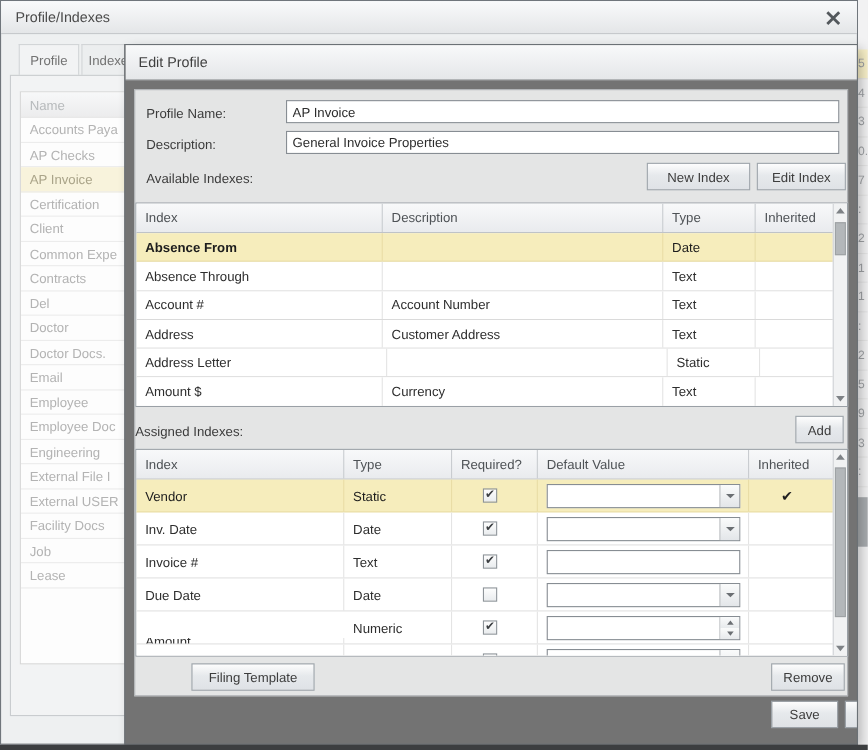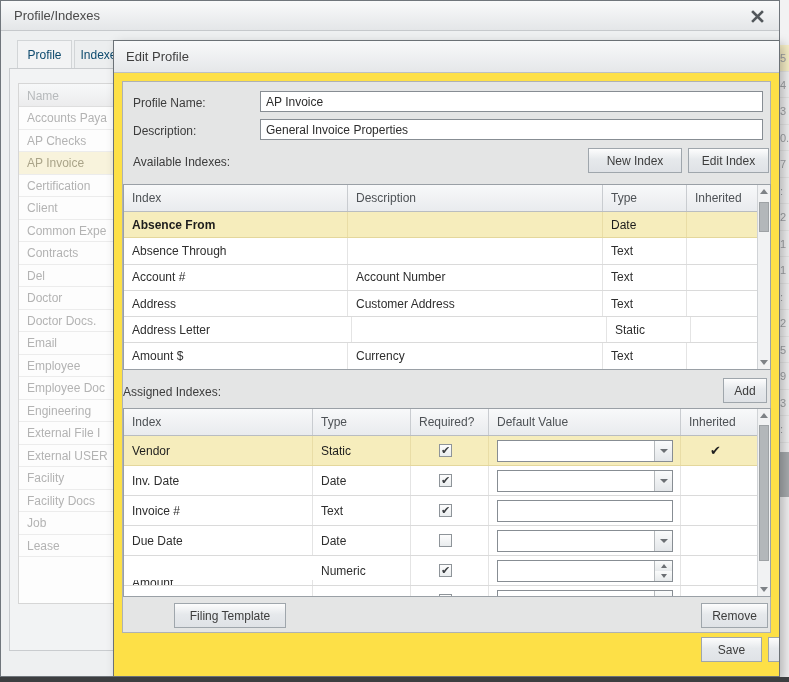--- a/index.html
+++ b/index.html
@@ -5,31 +5,31 @@
   html,body{margin:0;padding:0;}
   body{font-family:"Liberation Sans",sans-serif;background:#e8e8e8;}
   #stage{position:relative;width:789px;height:682px;overflow:hidden;background:#f2f2f3;font-size:12px;color:#333;}
 
   
   .main-window{position:absolute;left:0;top:0;width:778px;height:675px;border:1px solid #70767c;background:#eef0f1;}
   .mw-titlebar{position:absolute;left:0;top:0;right:0;height:29px;background:linear-gradient(#f9fafb,#e4e6e8);border-bottom:1px solid #c6c9cc;}
   .mw-title{position:absolute;left:13px;top:7px;font-size:13px;color:#4b4b4b;}
   .close-btn{position:absolute;right:12px;top:5px;width:20px;height:20px;cursor:pointer;display:flex;align-items:center;justify-content:center;}
 
-  .tab{position:absolute;top:39px;height:38px;box-sizing:border-box;border:1px solid #d2d5d7;border-bottom:none;background:#eceeef;color:#0c4a6e;font-size:12px;text-align:center;padding-top:7px;}
+  .tab{position:absolute;top:39px;height:38px;box-sizing:border-box;border:1px solid #d2d5d7;border-bottom:none;background:#eceeef;color:#737373;font-size:12px;text-align:center;padding-top:7px;}
   .tab.active{background:#f2f3f4;}
   .tab-page{position:absolute;left:8px;top:67px;width:770px;height:583px;border:1px solid #c9cccf;background:#f2f3f4;box-sizing:border-box;}
 
   .list-box{position:absolute;left:8px;top:14px;width:112px;height:519px;border:1px solid #d6d6d6;background:#fdfdfd;overflow:hidden;}
   .list-header{height:23px;box-sizing:border-box;background:linear-gradient(#f7f8f9,#ececed);border-bottom:1px solid #dedede;color:#b7babc;padding:5px 0 0 8px;}
   .list-item{height:22.5px;box-sizing:border-box;border-bottom:1px solid #ececec;color:#b3b3b3;padding:4px 0 0 8px;white-space:nowrap;overflow:hidden;}
   .list-item.sel{background:#f8f3dc;color:#aaa489;}
 
   
-  .dialog{position:absolute;left:113px;top:40px;width:665px;height:635px;border:1px solid #6b7176;background:#fde047;box-shadow:4px 4px 10px rgba(0,0,0,.25);overflow:hidden;}
+  .dialog{position:absolute;left:113px;top:40px;width:665px;height:635px;border:1px solid #6b7176;background:#737373;box-shadow:4px 4px 10px rgba(0,0,0,.25);overflow:hidden;}
   .dlg-titlebar{position:absolute;left:0;top:0;right:0;height:31px;background:linear-gradient(#f8f9fa,#e5e7e9);border-bottom:1px solid #bcc0c3;}
   .dlg-title{position:absolute;left:12px;top:8px;font-size:13px;color:#3f3f3f;}
   .panel{position:absolute;left:8px;top:40px;width:647px;height:550px;border:1px solid #aeb1b4;background:#e4e5e5;box-sizing:content-box;}
 
   .lbl{position:absolute;font-size:12px;color:#3c3c3c;}
   .txt{position:absolute;height:21px;box-sizing:border-box;border:1px solid #878d93;background:#fff;font-family:"Liberation Sans",sans-serif;font-size:12px;color:#2d2d2d;padding:2px 5px;}
 
   .btn{position:absolute;box-sizing:border-box;border:1px solid #9fa6ac;background:linear-gradient(#fdfdfd,#e6e9ec 45%,#dfe2e6);font-family:"Liberation Sans",sans-serif;font-size:12px;color:#3d3d3d;text-align:center;cursor:pointer;padding:0;}
 
   
@@ -122,21 +122,20 @@
             <div class="list-item">Contracts</div>
             <div class="list-item">Del</div>
             <div class="list-item">Doctor</div>
             <div class="list-item">Doctor Docs.</div>
             <div class="list-item">Email</div>
             <div class="list-item">Employee</div>
             <div class="list-item">Employee Doc</div>
             <div class="list-item">Engineering</div>
             <div class="list-item">External File I</div>
             <div class="list-item">External USER</div>
-            <div class="list-item">Facility</div>
             <div class="list-item">Facility Docs</div>
             <div class="list-item">Job</div>
             <div class="list-item">Lease</div>
           </div>
       </div>
     </div>
   </div>
 
   <div class="dialog">
     <div class="dlg-titlebar">

